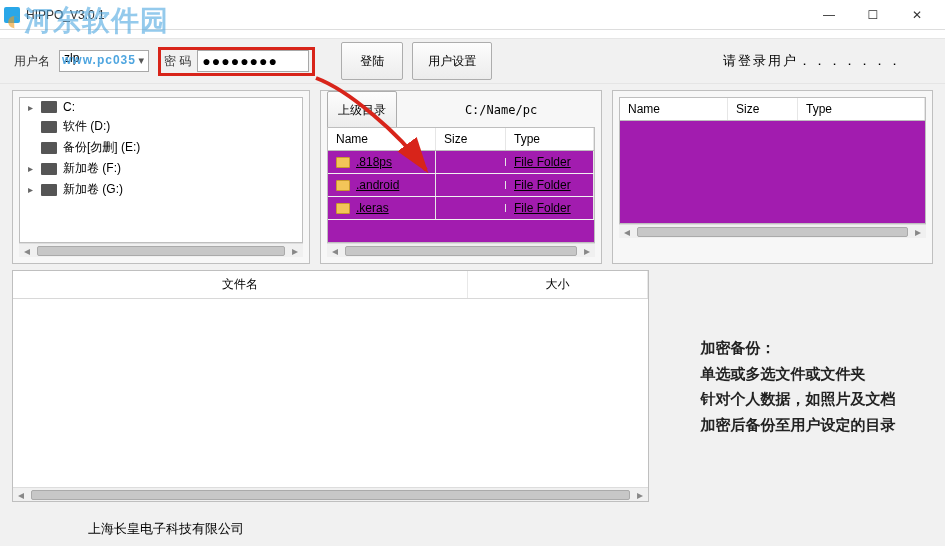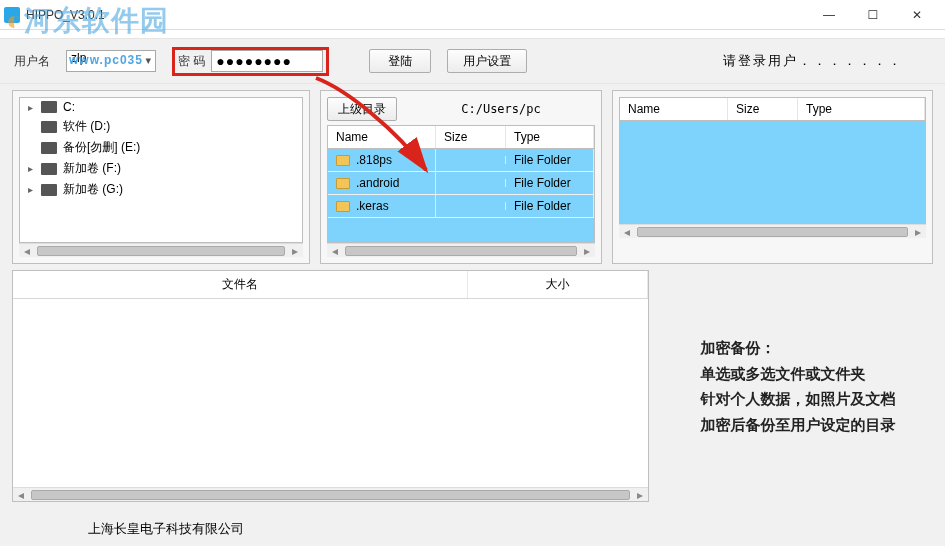--- a/index.html
+++ b/index.html
@@ -11,30 +11,30 @@
   .titlebar .title { flex: 0 0 auto; color: #333; }
   .titlebar .spacer { flex: 1; }
   .titlebar .winbtn { width: 44px; height: 28px; display: flex; align-items: center; justify-content: center; color: #333; }
   .menurow { height: 8px; }
 
   
   .watermark { position: absolute; left: 6px; top: 2px; font-size: 28px; font-weight: bold; color: #4ea7e0; pointer-events: none; opacity: .6; letter-spacing: 1px; z-index: 50; }
   .watermark .inner { color:#f09a1a; }
 
   
-  .toolbar { display: flex; align-items: center; padding: 6px 12px 6px 14px; gap: 16px; background: #f1f1f1; border-top: 1px solid #e5e5e5; border-bottom: 1px solid #e5e5e5; height: 46px; }
+  .toolbar { display: flex; align-items: center; padding: 6px 12px 6px 14px; gap: 9px; background: #f1f1f1; border-top: 1px solid #e5e5e5; border-bottom: 1px solid #e5e5e5; height: 46px; }
   .lbl { color: #333; }
   .combo, .tinput { height: 22px; border: 1px solid #a8a8a8; background: #fff; padding: 0 4px; font-size: 12px; }
   .combo { width: 90px; position: relative; }
   .combo::after { content:"▾"; position:absolute; right:4px; top:3px; color:#555; font-size:11px;}
   .combo .pcsite { color:#4fa6e0; font-weight:bold; position:absolute; left:2px; top:2px; letter-spacing:1px;}
   .pwdbox { border: 3px solid #d8241a; padding: 3px; display: inline-flex; align-items:center; height:29px; }
   .pwdbox .lbl { margin-right:6px;}
   .pwdbox input { height:22px; border:1px solid #a8a8a8; width:112px; padding:0 4px; font-size:14px; letter-spacing:1px;}
-  .btn { height: 24px; min-width: 62px; background: linear-gradient(#fdfdfd,#ececec); border: 1px solid #adadad; border-radius: 2px; padding: 0 10px; cursor: pointer; font-size:12px;}
+  .btn { height: 38px; min-width: 62px; background: linear-gradient(#fdfdfd,#ececec); border: 1px solid #adadad; border-radius: 2px; padding: 0 10px; cursor: pointer; font-size:12px;}
   .login-prompt { margin-left:auto; margin-right: 30px; font-size: 13px; letter-spacing: 2px; }
 
   
   .arrow { position:absolute; left:308px; top:72px; z-index:60; pointer-events:none; }
 
   
   .main { display:flex; gap:10px; padding: 6px 12px 6px 12px; background:#f1f1f1; }
   .panel { border:1px solid #bfbfbf; background:#f7f7f7; padding:6px; flex-shrink:0; display:flex; flex-direction:column;}
   .panel .inner { background:#fff; border:1px solid #bebebe; flex:1; overflow:auto; }
 
@@ -44,21 +44,21 @@
   .tree-node .exp { width:9px; color:#666; font-size:10px; display:inline-block; text-align:center; cursor:pointer;}
   .tree-node .drv { width:16px; height:12px; background:#555; border-radius:1px; display:inline-block;}
 
   
   .mid-panel { width:282px; height:174px; }
   .mid-top { display:flex; align-items:center; gap:10px; margin-bottom:4px; height:26px;}
   .mid-top .path { flex:1; text-align:center; font-family:Consolas,monospace; font-size:12px;}
   .listhead { display:flex; background:#fff; border:1px solid #bebebe; border-bottom:0;}
   .listhead .col, .listrow .col { padding:4px 8px; border-right:1px solid #e6e6e6;}
   .col-name{ width:108px;} .col-size{width:70px;} .col-type{flex:1;}
-  .listbody { border:1px solid #bebebe; height:104px; overflow:auto; background:#7dd3fc;}
+  .listbody { border:1px solid #bebebe; height:104px; overflow:auto; background:#a21caf;text-decoration:underline;}
   .listrow { display:flex; border-bottom:1px solid #f1f1f1; align-items:center;}
   .folder-icon { width:14px; height:11px; background:#f3c559; border:1px solid #c99a2d; border-radius:1px; display:inline-block; margin-right:6px; vertical-align:middle;}
 
   
   .right-panel { flex:1; height:174px; }
   .right-top { display:flex; align-items:center; gap:8px; margin-bottom:4px; height:26px;}
   .right-top label{ display:flex; align-items:center; gap:4px; }
   .right-top select{ flex:1; height:22px; border:1px solid #a8a8a8; background:#fff; font-family:Consolas,monospace; font-size:12px;}
 
   
@@ -152,21 +152,21 @@
     <div class="thin-scroll">
         <span class="arrowb">◂</span>
         <div class="thumb"></div>
         <span class="arrowb">▸</span>
       </div>
   </div>
 
   <div class="panel mid-panel">
     <div class="mid-top">
       <button class="btn" style="min-width:70px">上级目录</button>
-      <div class="path">C:/Users/pc</div>
+      <div class="path">C:/Name/pc</div>
     </div>
     <div class="listhead">
       <div class="col col-name">Name</div>
       <div class="col col-size">Size</div>
       <div class="col col-type">Type</div>
     </div>
     <div class="listbody" id="mid-body">
         <div class="listrow">
           <div class="col col-name"><span class="folder-icon"></span><span>.818ps</span></div>
           <div class="col col-size"></div>

